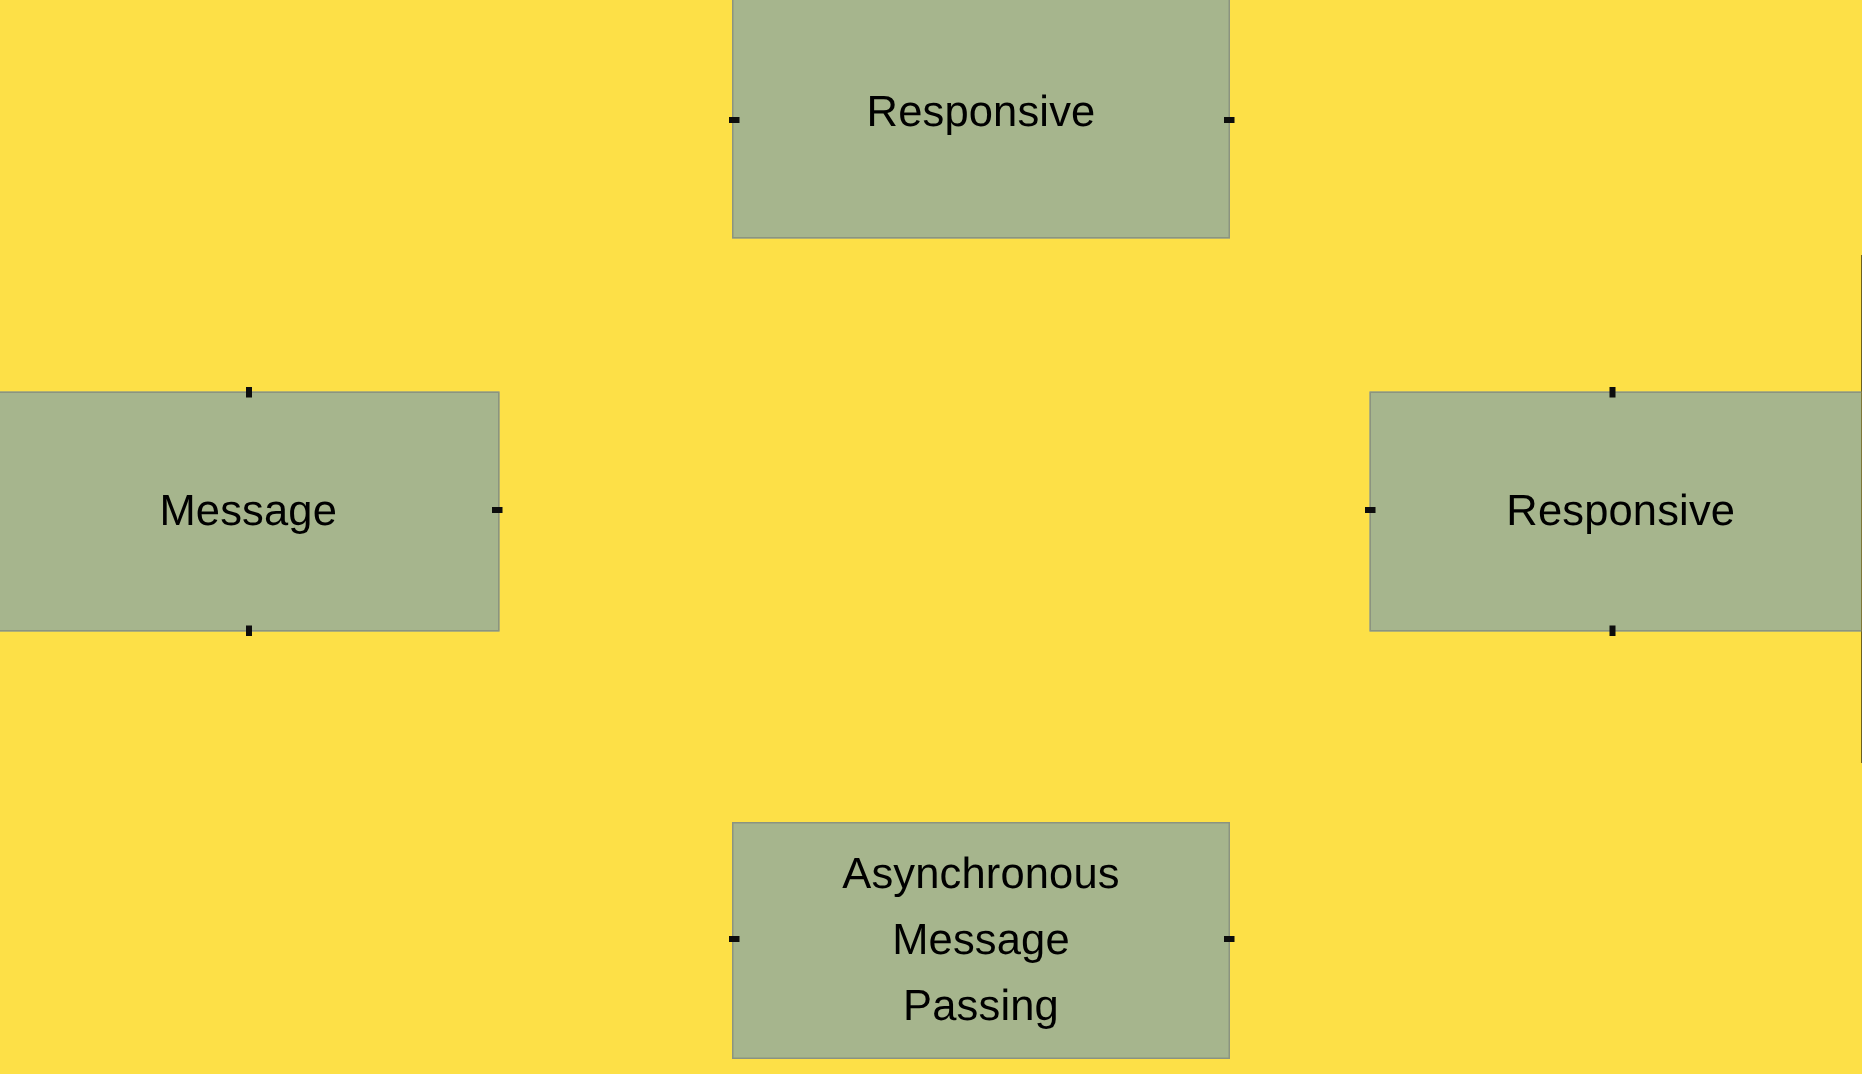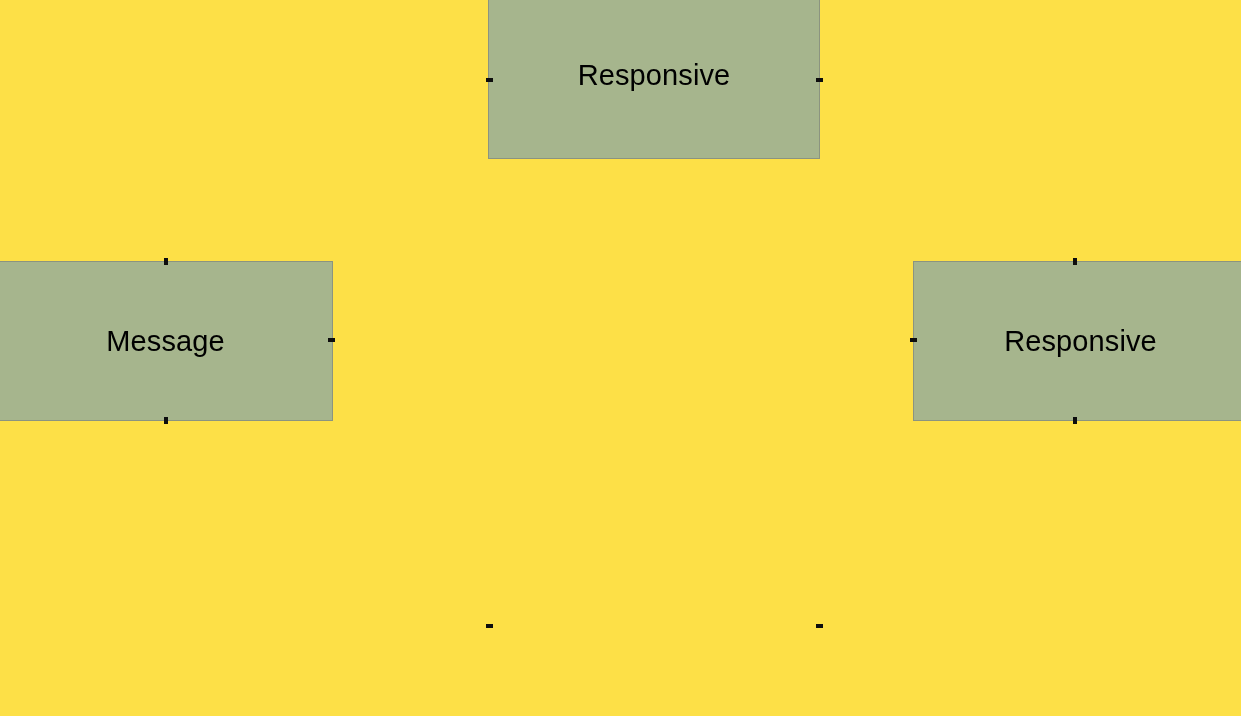--- a/index.html
+++ b/index.html
@@ -77,20 +77,25 @@
   </div>
 
   <div class="node" id="node-elastic">
     <span>Message</span>
   </div>
 
   <div class="node" id="node-resilient">
     <span>Responsive</span>
   </div>
 
+  <div class="node" id="node-async">
+    <span>Asynchronous
+Message
+Passing</span>
+  </div>
 
   <div class="stub h" style="left:486px; top:78px;"></div>
   <div class="stub h" style="left:816px; top:78px;"></div>
 
   <div class="stub v" style="left:164px; top:258px;"></div>
   <div class="stub v" style="left:164px; top:417px;"></div>
   <div class="stub h" style="left:328px; top:338px;"></div>
 
   <div class="stub v" style="left:1073px; top:258px;"></div>
   <div class="stub v" style="left:1073px; top:417px;"></div>

